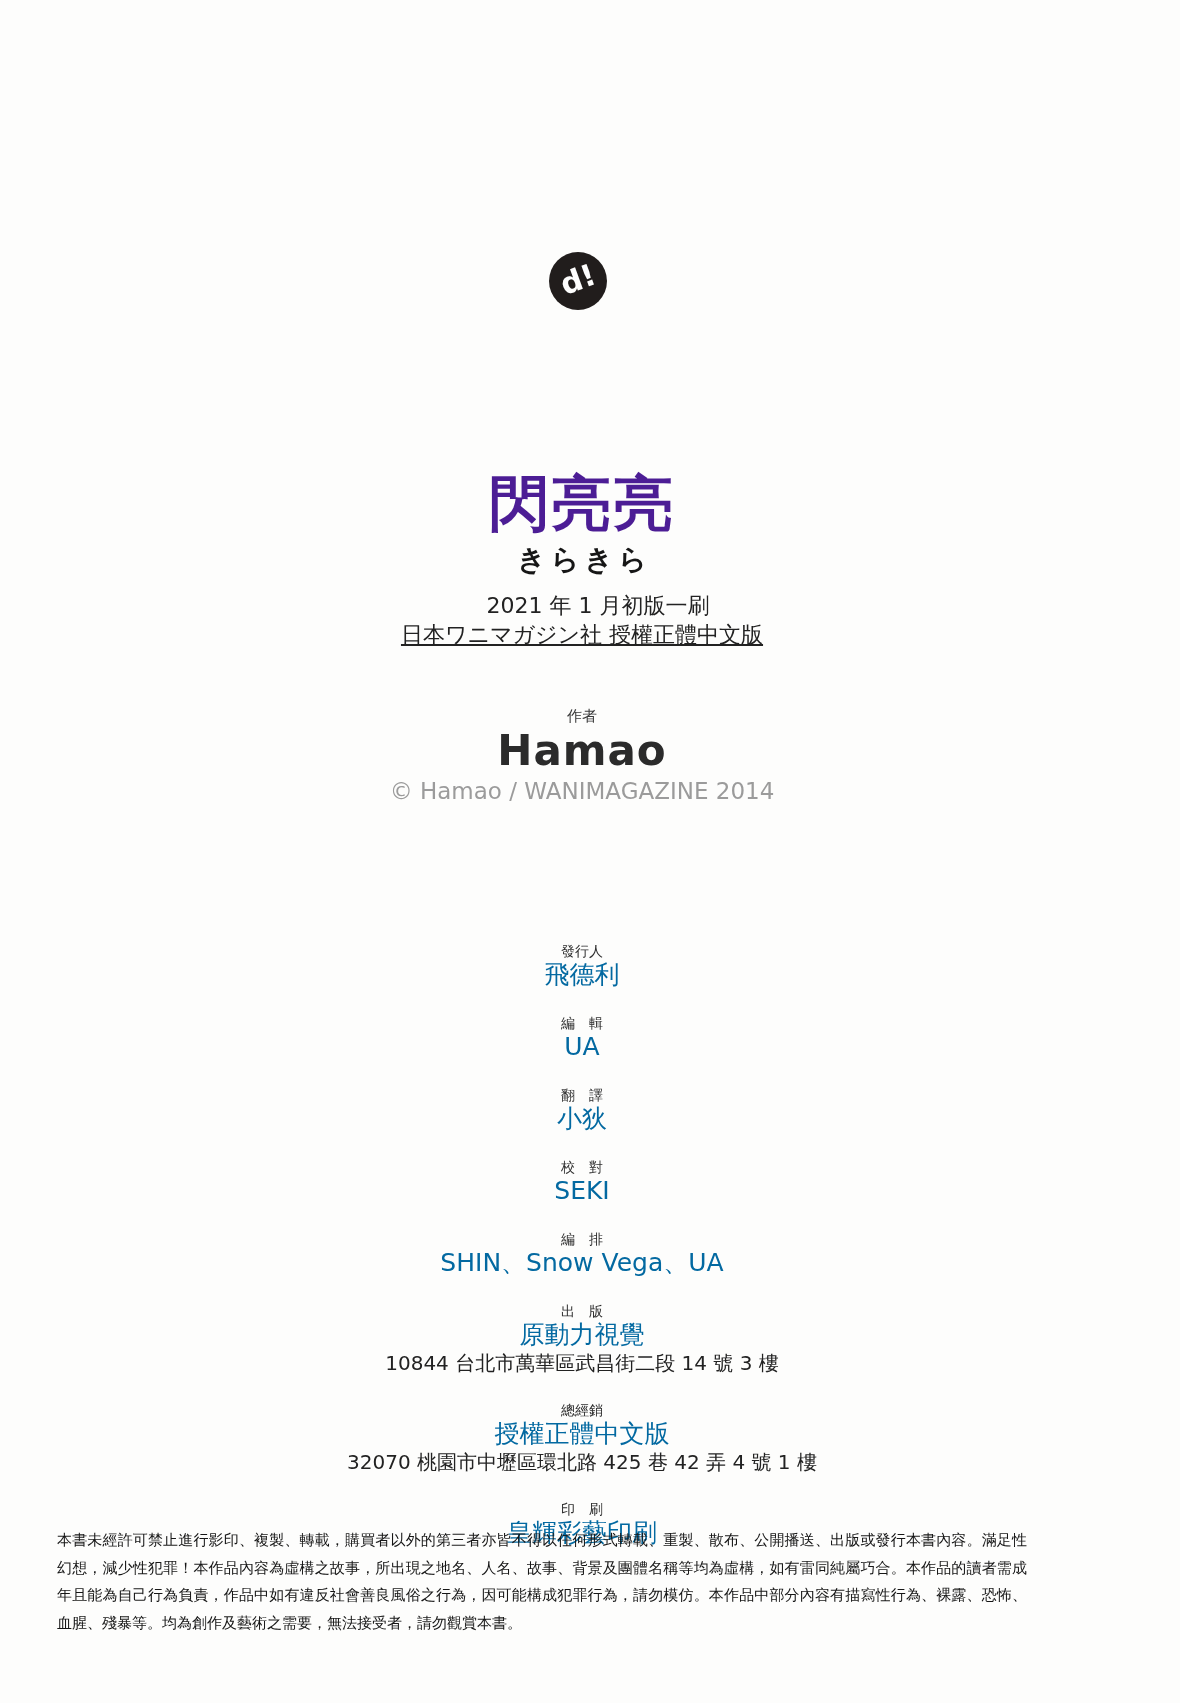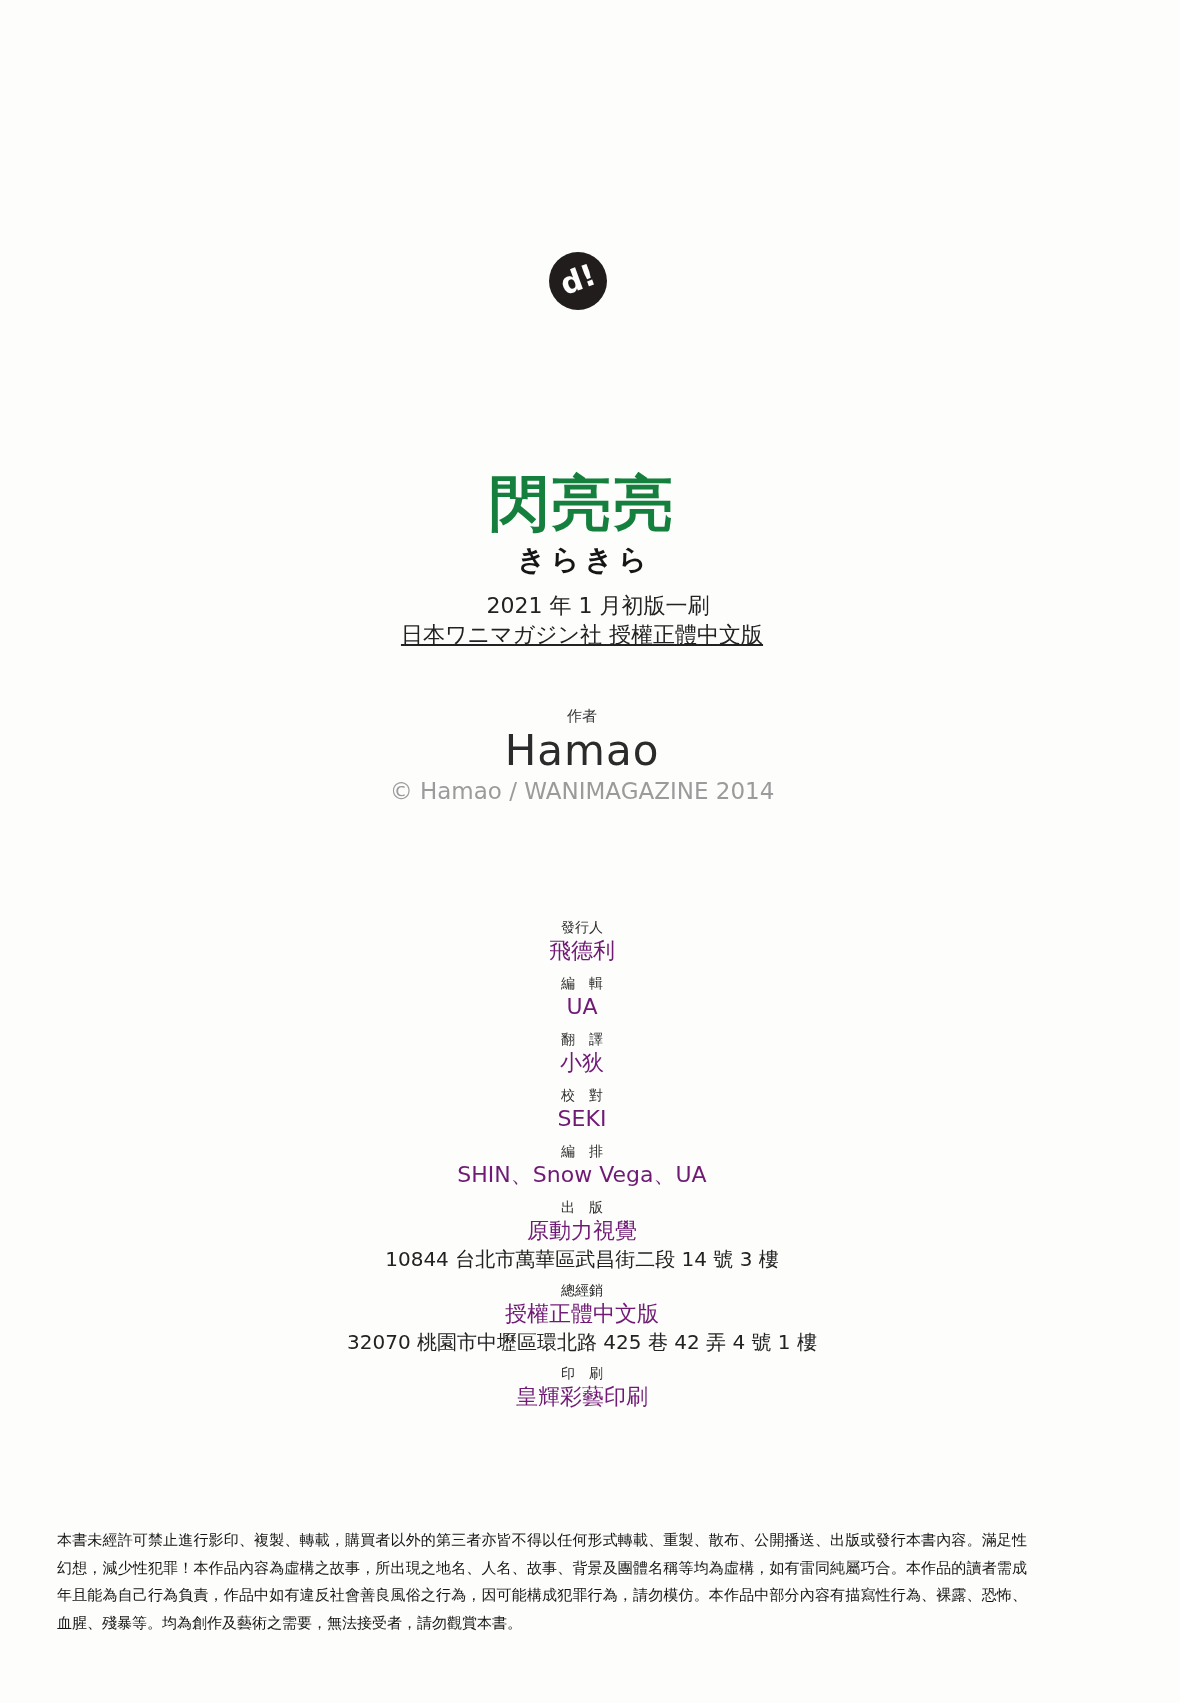--- a/index.html
+++ b/index.html
@@ -21,33 +21,33 @@
     width:58px; height:58px;
     background:#211d1c; border-radius:50%;
     display:flex; align-items:center; justify-content:center;
   }
   .logo-text {
     color:#fefefe; font-size:30px; font-weight:800;
     transform:rotate(-20deg) translate(1px,-2px);
     letter-spacing:0px;
   }
 
-  .title   { top:470px; font-size:60px; line-height:66px; font-weight:900; color:#15803d; letter-spacing:2px; }
+  .title   { top:470px; font-size:60px; line-height:66px; font-weight:900; color:#4c1d95; letter-spacing:2px; }
   .subtitle{ top:544px; font-size:28px; line-height:32px; font-weight:700; color:#161616; letter-spacing:5px; text-indent:5px; }
   .edition { top:592px; font-size:22px; line-height:28px; color:#222;margin-left:16px; }
   .license { top:621px; font-size:22px; line-height:28px; color:#222;text-decoration:underline; }
 
   .author-label { top:707px; font-size:15px; line-height:19px; color:#3a3a3a; }
-  .author-name  { top:726px; font-size:42px; line-height:50px; font-weight:400; color:#2b2b2b; letter-spacing:1px; }
+  .author-name  { top:726px; font-size:42px; line-height:50px; font-weight:700; color:#2b2b2b; letter-spacing:1px; }
   .copyright    { top:777px; font-size:23px; line-height:28px; color:#9b9b9b; font-weight:400; }
 
   .credits { top:918px; }
-  .credit { margin-bottom:8px; }
+  .credit { margin-bottom:8px;margin-top:24px; }
   .credit-label   { font-size:14px; line-height:18px; color:#2e2e2e; }
-  .credit-value   { font-size:22px; line-height:30px; color:#701a75; }
+  .credit-value   { font-size:25px; line-height:30px; color:#0369a1; }
   .credit-address { font-size:20px; line-height:27px; color:#222; }
 
   .disclaimer {
     position:absolute; left:57px; top:1527px; width:970px;
     font-size:15px; line-height:27.5px;
     text-align:justify; text-justify:inter-ideograph;
     color:#161616;
   }
 </style>
 </head>

